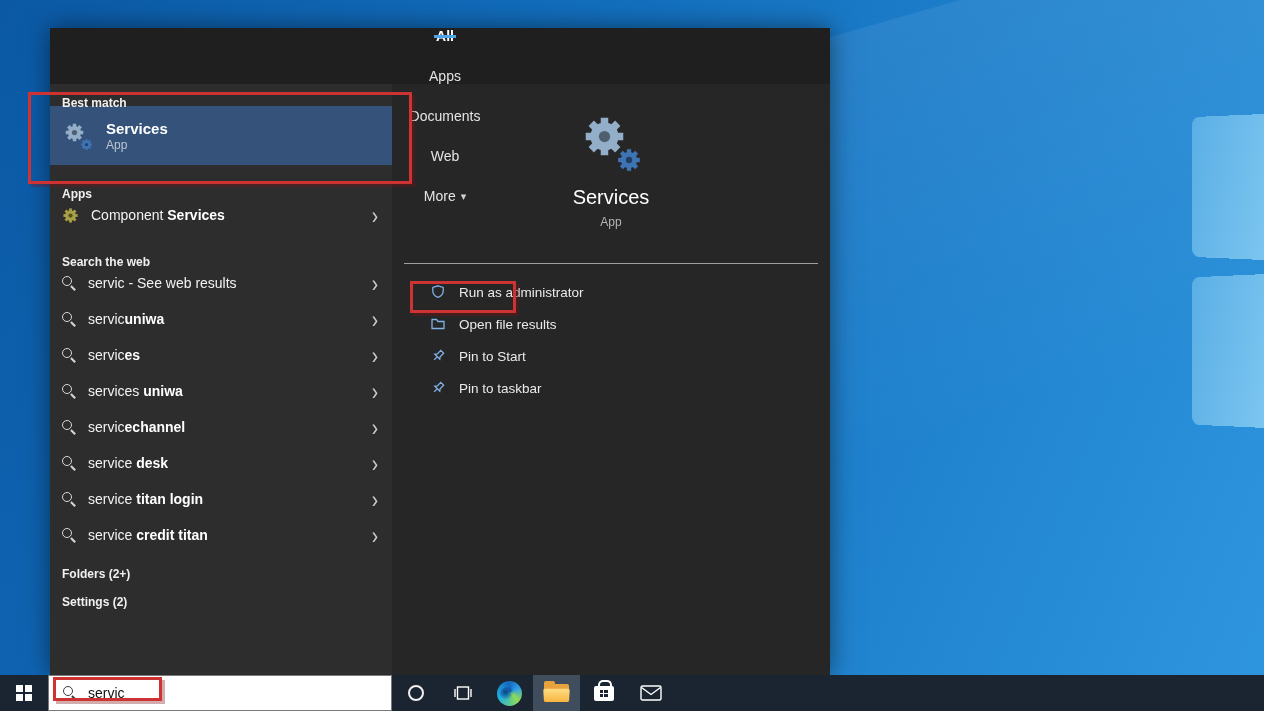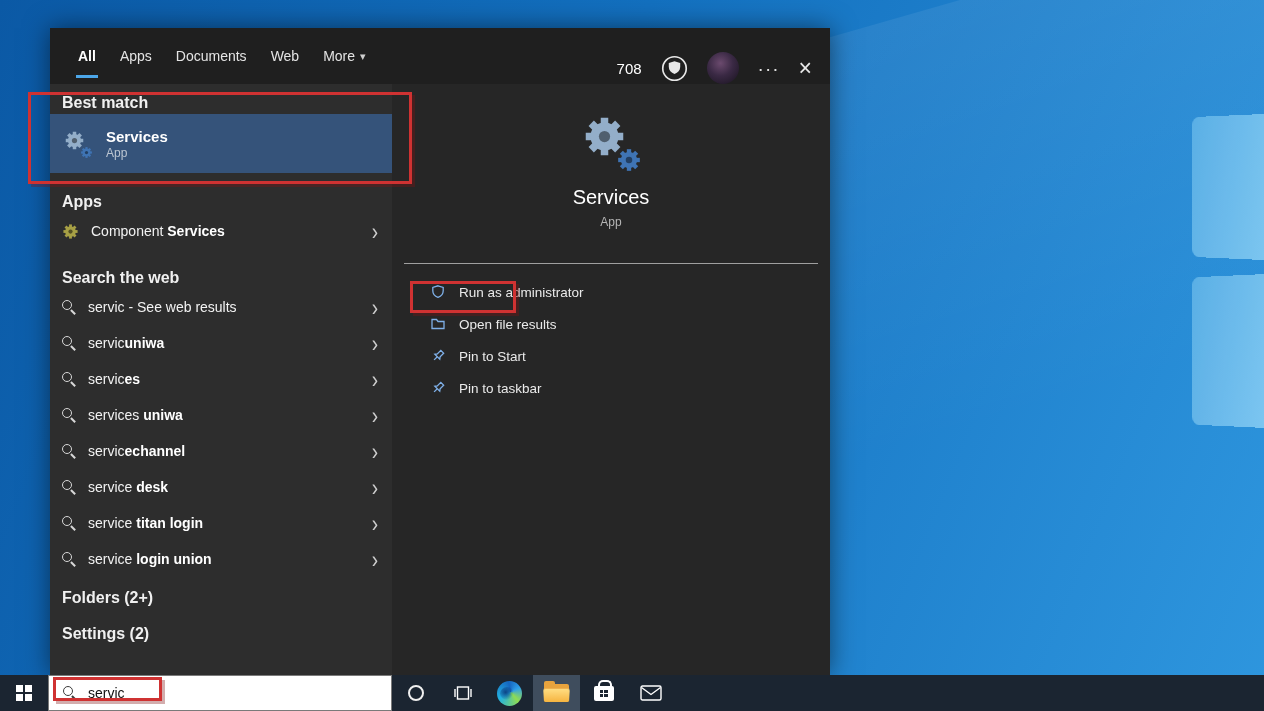--- a/index.html
+++ b/index.html
@@ -15,39 +15,39 @@
     transform:rotate(-16deg);}
   .pane{position:absolute;right:-46px;width:136px;border-radius:8px;
     background:linear-gradient(100deg,#5cb0e6,#8ed2f7);
     transform:perspective(700px) rotateY(-22deg);transform-origin:right center;opacity:.95;}
   .pane1{top:112px;height:150px;}
   .pane2{top:272px;height:158px;}
 
   
   .search-panel{position:absolute;left:50px;top:28px;width:780px;height:647px;
     background:#272727;box-shadow:0 0 24px rgba(0,0,0,.5);color:#f2f2f2;}
-  .tabbar{display:flex;align-items:flex-end;height:56px;background:#1f1f1f;
-    padding:0 18px 0 28px;gap:24px;font-size:14px;color:#e4e4e4;}
+  .tabbar{display:flex;align-items:center;height:56px;background:#1f1f1f;
+    padding:0 18px 0 28px;gap:24px;font-size:14px;color:#e4e4e4;flex-direction:column;}
   .tab{position:relative;display:flex;align-items:center;height:100%;cursor:default;}
   .tab.active{font-weight:bold;color:#fff;}
   .tab.active::after{content:"";position:absolute;left:-2px;right:-2px;bottom:6px;height:3px;
     background:var(--accent,#4ca6e8);}
   .tab .dd{margin-left:5px;font-size:11px;color:#cfcfcf;}
   .tab-right{margin-left:auto;display:flex;align-items:center;gap:19px;}
   .def-count{font-size:15px;color:#fff;}
   .avatar{width:32px;height:32px;border-radius:50%;
     background:radial-gradient(circle at 42% 35%,#6b4a6e 0%,#3a2944 45%,#17121d 100%);}
   .dots-btn{font-size:19px;color:#e0e0e0;letter-spacing:1px;line-height:1;}
   .close-btn{font-size:23px;color:#e8e8e8;line-height:1;}
 
   .panel-body{display:flex;height:591px;}
   .left-col{width:342px;background:#2d2d2d;overflow:hidden;}
   .right-col{flex:1;background:#262626;display:flex;flex-direction:column;align-items:center;}
 
-  .section-header{height:22px;line-height:22px;padding-left:12px;font-size:16px;
+  .section-header{height:14px;line-height:22px;padding-left:12px;font-size:12px;
     font-weight:bold;color:#f0f0f0;}
   .sh-best{margin-top:8px;}
   .sh-apps{margin-top:18px;}
   .sh-web{margin-top:18px;}
   .sh-folders{margin-top:10px;}
   .sh-settings{margin-top:14px;}
 
   .best-match-item{height:59px;background:var(--highlight,#35537a);
     display:flex;align-items:center;padding-left:14px;gap:15px;cursor:default;}
   .bm-title{font-size:15px;font-weight:bold;color:#fff;line-height:19px;}
@@ -251,21 +251,21 @@
   </div>
 
   <div class="list-row">
     <span class="lens"></span>
     <span><span>service </span><b>titan login</b><span></span></span>
     <span class="chevron">›</span>
   </div>
 
   <div class="list-row">
     <span class="lens"></span>
-    <span><span>service </span><b>login union</b><span></span></span>
+    <span><span>service </span><b>credit titan</b><span></span></span>
     <span class="chevron">›</span>
   </div>
 </div>
 
         <div class="section-header sh-folders">Folders (2+)</div>
         <div class="section-header sh-settings">Settings (2)</div>
       </div>
 
       <div class="right-col">
         <span class="gear-stack gs-big">

